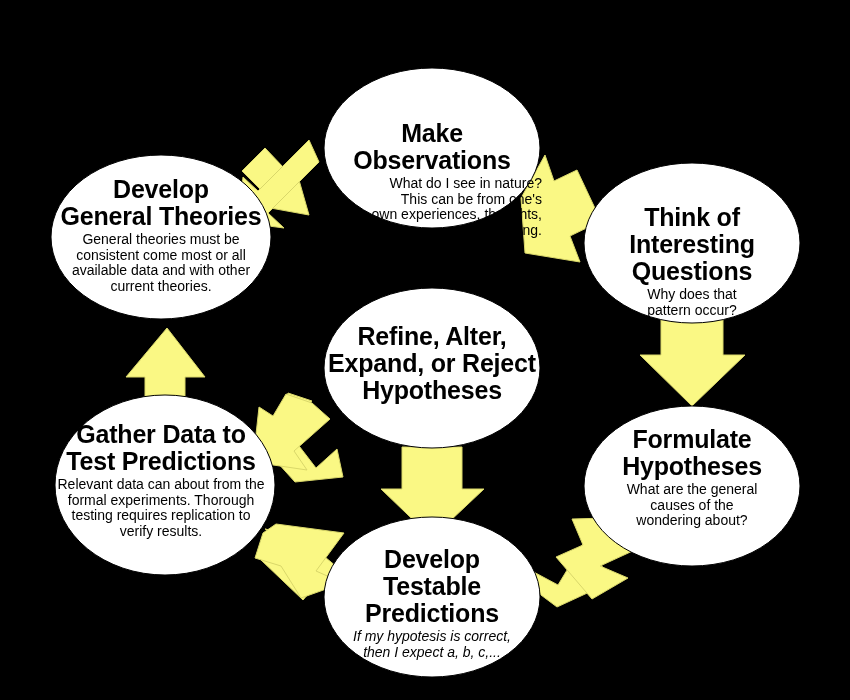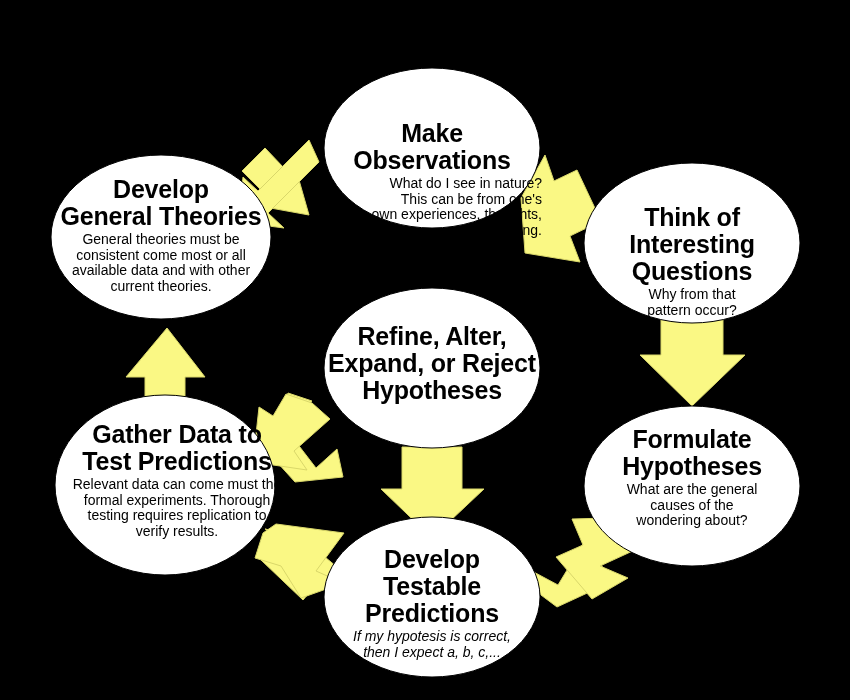--- a/index.html
+++ b/index.html
@@ -125,21 +125,21 @@
       </div>
     </div>
 
     <div class="node-label n-questions" style="left:582px; top:174px; width:220px;margin-top:30px;">
       <div class="node-title">
         <div>Think of</div>
         <div>Interesting</div>
         <div>Questions</div>
       </div>
       <div class="node-desc">
-        <div>Why from that</div>
+        <div>Why does that</div>
         <div>pattern occur?</div>
       </div>
     </div>
 
     <div class="node-label n-hypotheses" style="left:582px; top:426px; width:220px;">
       <div class="node-title">
         <div>Formulate</div>
         <div>Hypotheses</div>
       </div>
       <div class="node-desc">
@@ -154,27 +154,27 @@
         <div>Develop</div>
         <div>Testable</div>
         <div>Predictions</div>
       </div>
       <div class="node-desc">
         <div>If my hypotesis is correct,</div>
         <div>then I expect a, b, c,...</div>
       </div>
     </div>
 
-    <div class="node-label n-gather" style="left:64px; top:421px; width:226px;">
+    <div class="node-label n-gather" style="left:48px; top:421px; width:226px;">
       <div class="node-title">
         <div>Gather Data to</div>
         <div>Test Predictions</div>
       </div>
       <div class="node-desc">
-        <div>Relevant data can come must the</div>
+        <div>Relevant data can about from the</div>
         <div>formal experiments.  Thorough</div>
         <div>testing requires replication to</div>
         <div>verify results.</div>
       </div>
     </div>
 
     <div class="node-label n-theories" style="left:48px; top:176px; width:226px;">
       <div class="node-title">
         <div>Develop</div>
         <div>General Theories</div>

